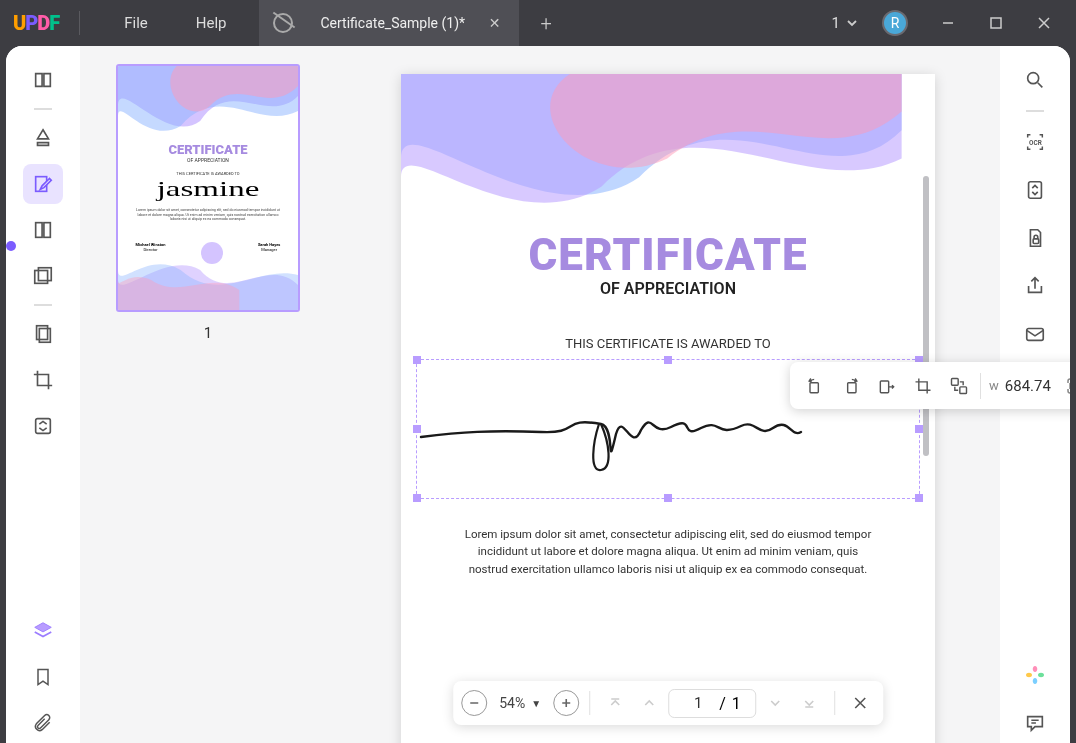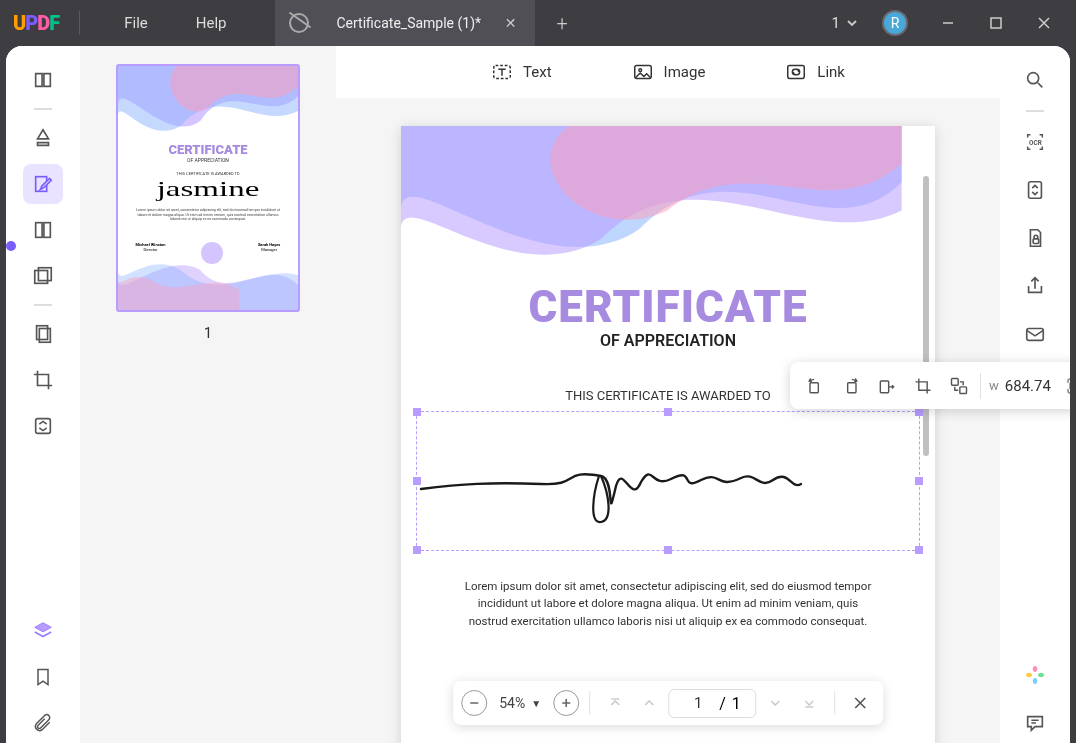--- a/index.html
+++ b/index.html
@@ -4,21 +4,21 @@
 <style>
 * { margin:0; padding:0; box-sizing:border-box; font-family:-apple-system,BlinkMacSystemFont,"Segoe UI",Roboto,sans-serif; }
 body { width:1076px; height:743px; background:#3d3d42; overflow:hidden; position:relative; }
 
 
 .titlebar { height:46px; background:#3d3d42; display:flex; align-items:center; color:#ddd; font-size:15px; position:relative; }
 .logo { margin-left:13px; font-weight:900; font-size:20px; letter-spacing:-1px; }
 .logo .u{color:#ff9e00}.logo .p{color:#7b5cff}.logo .d{color:#ff5ca8}.logo .f{color:#00c08b}
 .tb-div{ width:1px; height:24px; background:#5a5a5f; margin:0 20px; }
 .menu-item{ margin:0 24px; cursor:pointer; }
-.tab { background:#4f4f55; height:46px; display:flex; align-items:center; padding:0 14px; margin-left:24px; position:relative; border-radius:0; min-width:260px; }
+.tab { background:#4f4f55; height:46px; display:flex; align-items:center; padding:0 14px; margin-left:8px; position:relative; border-radius:0; min-width:260px; }
 .tab-icon { width:20px;height:20px; border:2px solid #aaa; border-radius:50%; position:relative; margin-right:28px;}
 .tab-icon::after{content:"";position:absolute;top:4px;left:-4px;width:26px;height:2px;background:#aaa;transform:rotate(35deg);}
 .tab-title{ color:#eee; font-size:14px;}
 .tab-close{ margin-left:auto; padding:4px; color:#ccc; cursor:pointer; font-size:14px;}
 .newtab { margin-left:22px; color:#ccc; font-size:20px; cursor:pointer; font-weight:300;}
 .tr-group { margin-left:auto; display:flex; align-items:center; gap:4px; padding-right:10px;}
 .tr-num { color:#ddd; font-size:15px; padding:4px 6px; display:flex; align-items:center; gap:6px;}
 .avatar { width:26px;height:26px;border-radius:50%; background:#5ac8e8; color:#fff; display:flex;align-items:center;justify-content:center; font-size:14px; background:#4aa8d8; border:2px solid #6a6a70; margin:0 14px;}
 .winbtn { width:44px; height:46px; display:flex;align-items:center;justify-content:center; color:#ccc; cursor:pointer;}
 
@@ -219,44 +219,20 @@
       <svg width="100%" height="50" viewBox="0 0 184 50" preserveAspectRatio="none" style="position:absolute;bottom:0">
         <path d="M0 50h184V25c-30-30-70 20-100-15C50-10 0 40 0 20z" fill="#b89cff" opacity=".45"></path>
         <path d="M0 50h184V15c-40-10-80 30-120-5C30-10 0 30 0 10z" fill="#8bb4ff" opacity=".4"></path>
         <path d="M0 50h124V30c-30-20-60 10-90-10C10 10 0 30 0 20z" fill="#ff9ab8" opacity=".4"></path>
       </svg>
     </div>
     <div class="thumb-num">1</div>
   </div>
 
   <div class="main">
-    <div class="top-tools">
-      <div class="tool">
-        <svg width="22" height="22" viewBox="0 0 24 24" fill="none" stroke="currentColor" stroke-width="1.6">
-            <rect x="3" y="5" width="18" height="14" rx="2" stroke-dasharray="3 2"></rect>
-            <path d="M8 9h8M12 9v7"></path>
-          </svg>
-        <span>Text</span>
-      </div>
-      <div class="tool">
-        <svg width="22" height="22" viewBox="0 0 24 24" fill="none" stroke="currentColor" stroke-width="1.6">
-            <rect x="3" y="5" width="18" height="14" rx="2"></rect>
-            <circle cx="9" cy="10" r="1.5"></circle>
-            <path d="M4 18l5-5 4 4 3-3 4 4"></path>
-          </svg>
-        <span>Image</span>
-      </div>
-      <div class="tool">
-        <svg width="22" height="22" viewBox="0 0 24 24" fill="none" stroke="currentColor" stroke-width="1.6">
-            <rect x="3" y="5" width="18" height="14" rx="2"></rect>
-            <path d="M9 12a3 3 0 003 3h1a3 3 0 000-6h-1M15 12a3 3 0 00-3-3h-1a3 3 0 000 6h1"></path>
-          </svg>
-        <span>Link</span>
-      </div>
-    </div>
 
     <div class="canvas-wrap">
       <div class="doc">
         <svg class="wave" viewBox="0 0 534 160" preserveAspectRatio="none">
           <path d="M0 0h534v60c-80 80-180-50-280 50C150 180 0 30 0 90z" fill="#8bb4ff" opacity=".55"></path>
           <path d="M0 0h534v90c-100 50-220-70-320 30C120 180 0 60 0 110z" fill="#b89cff" opacity=".55"></path>
           <path d="M180 0h354v40c-80 70-160-20-250 50C200 130 120 40 180 0z" fill="#ff9ab8" opacity=".5"></path>
         </svg>
         <div class="doc-inner">
           <div class="cert-title">CERTIFICATE</div>

